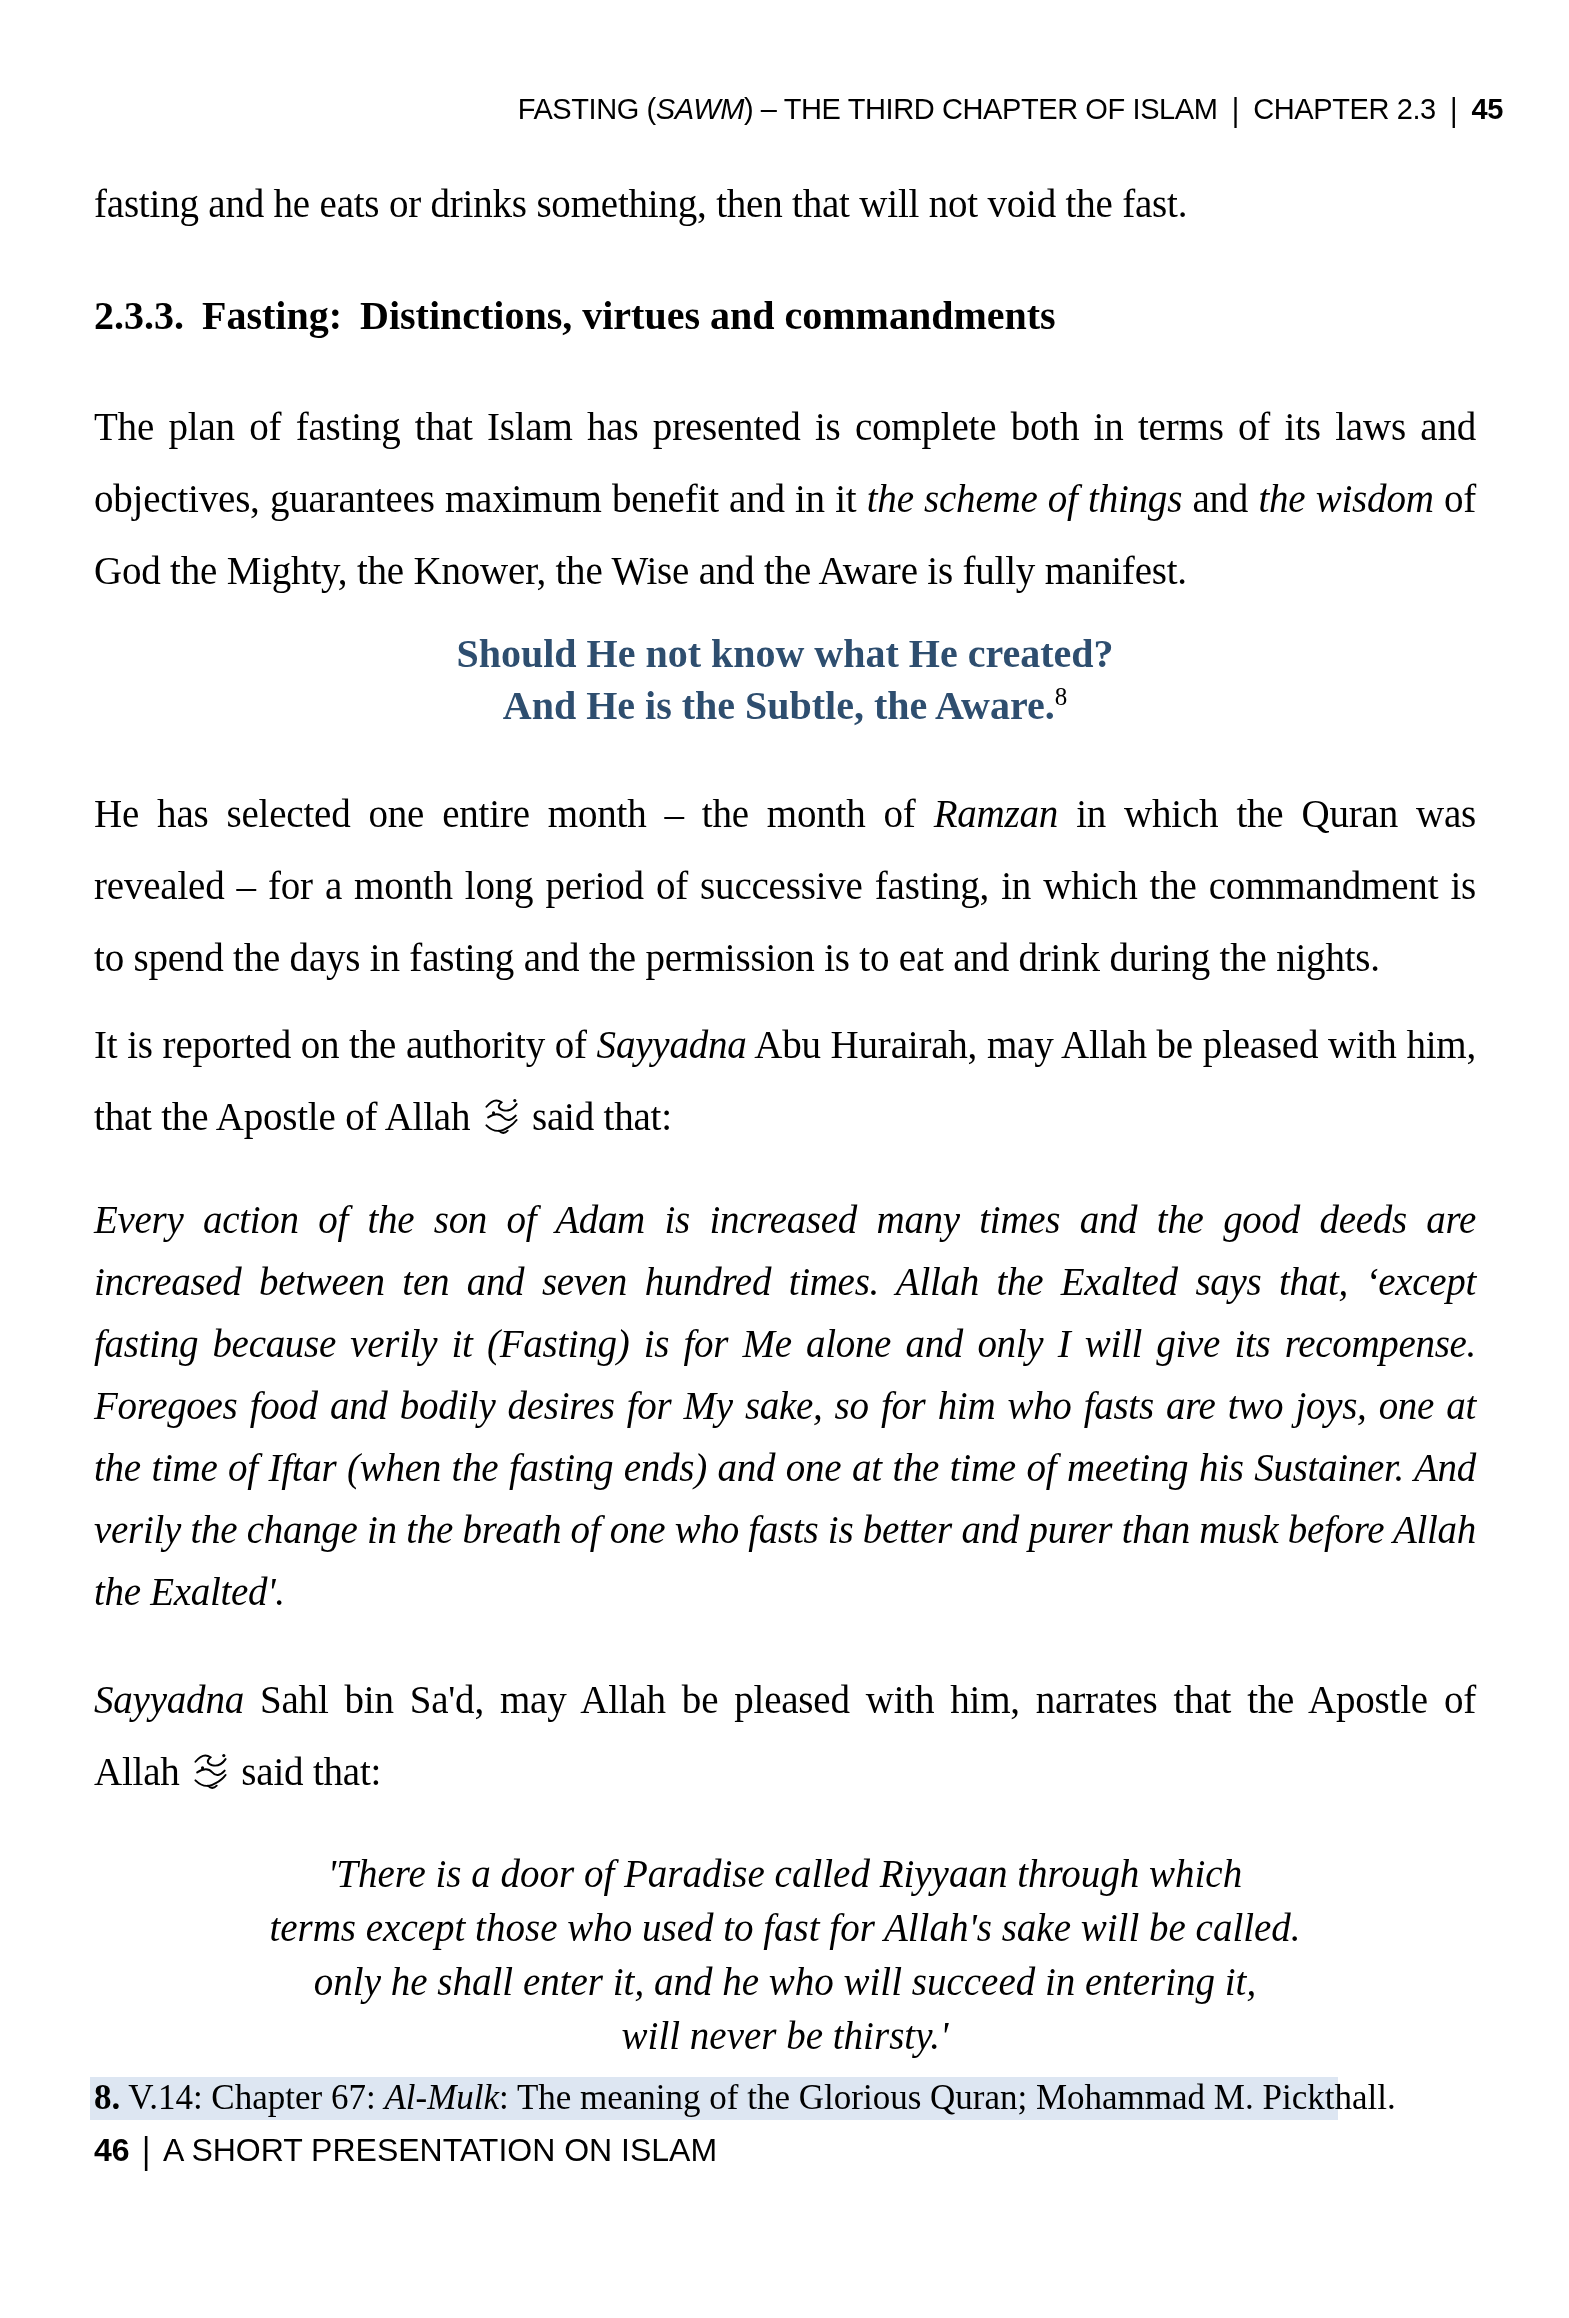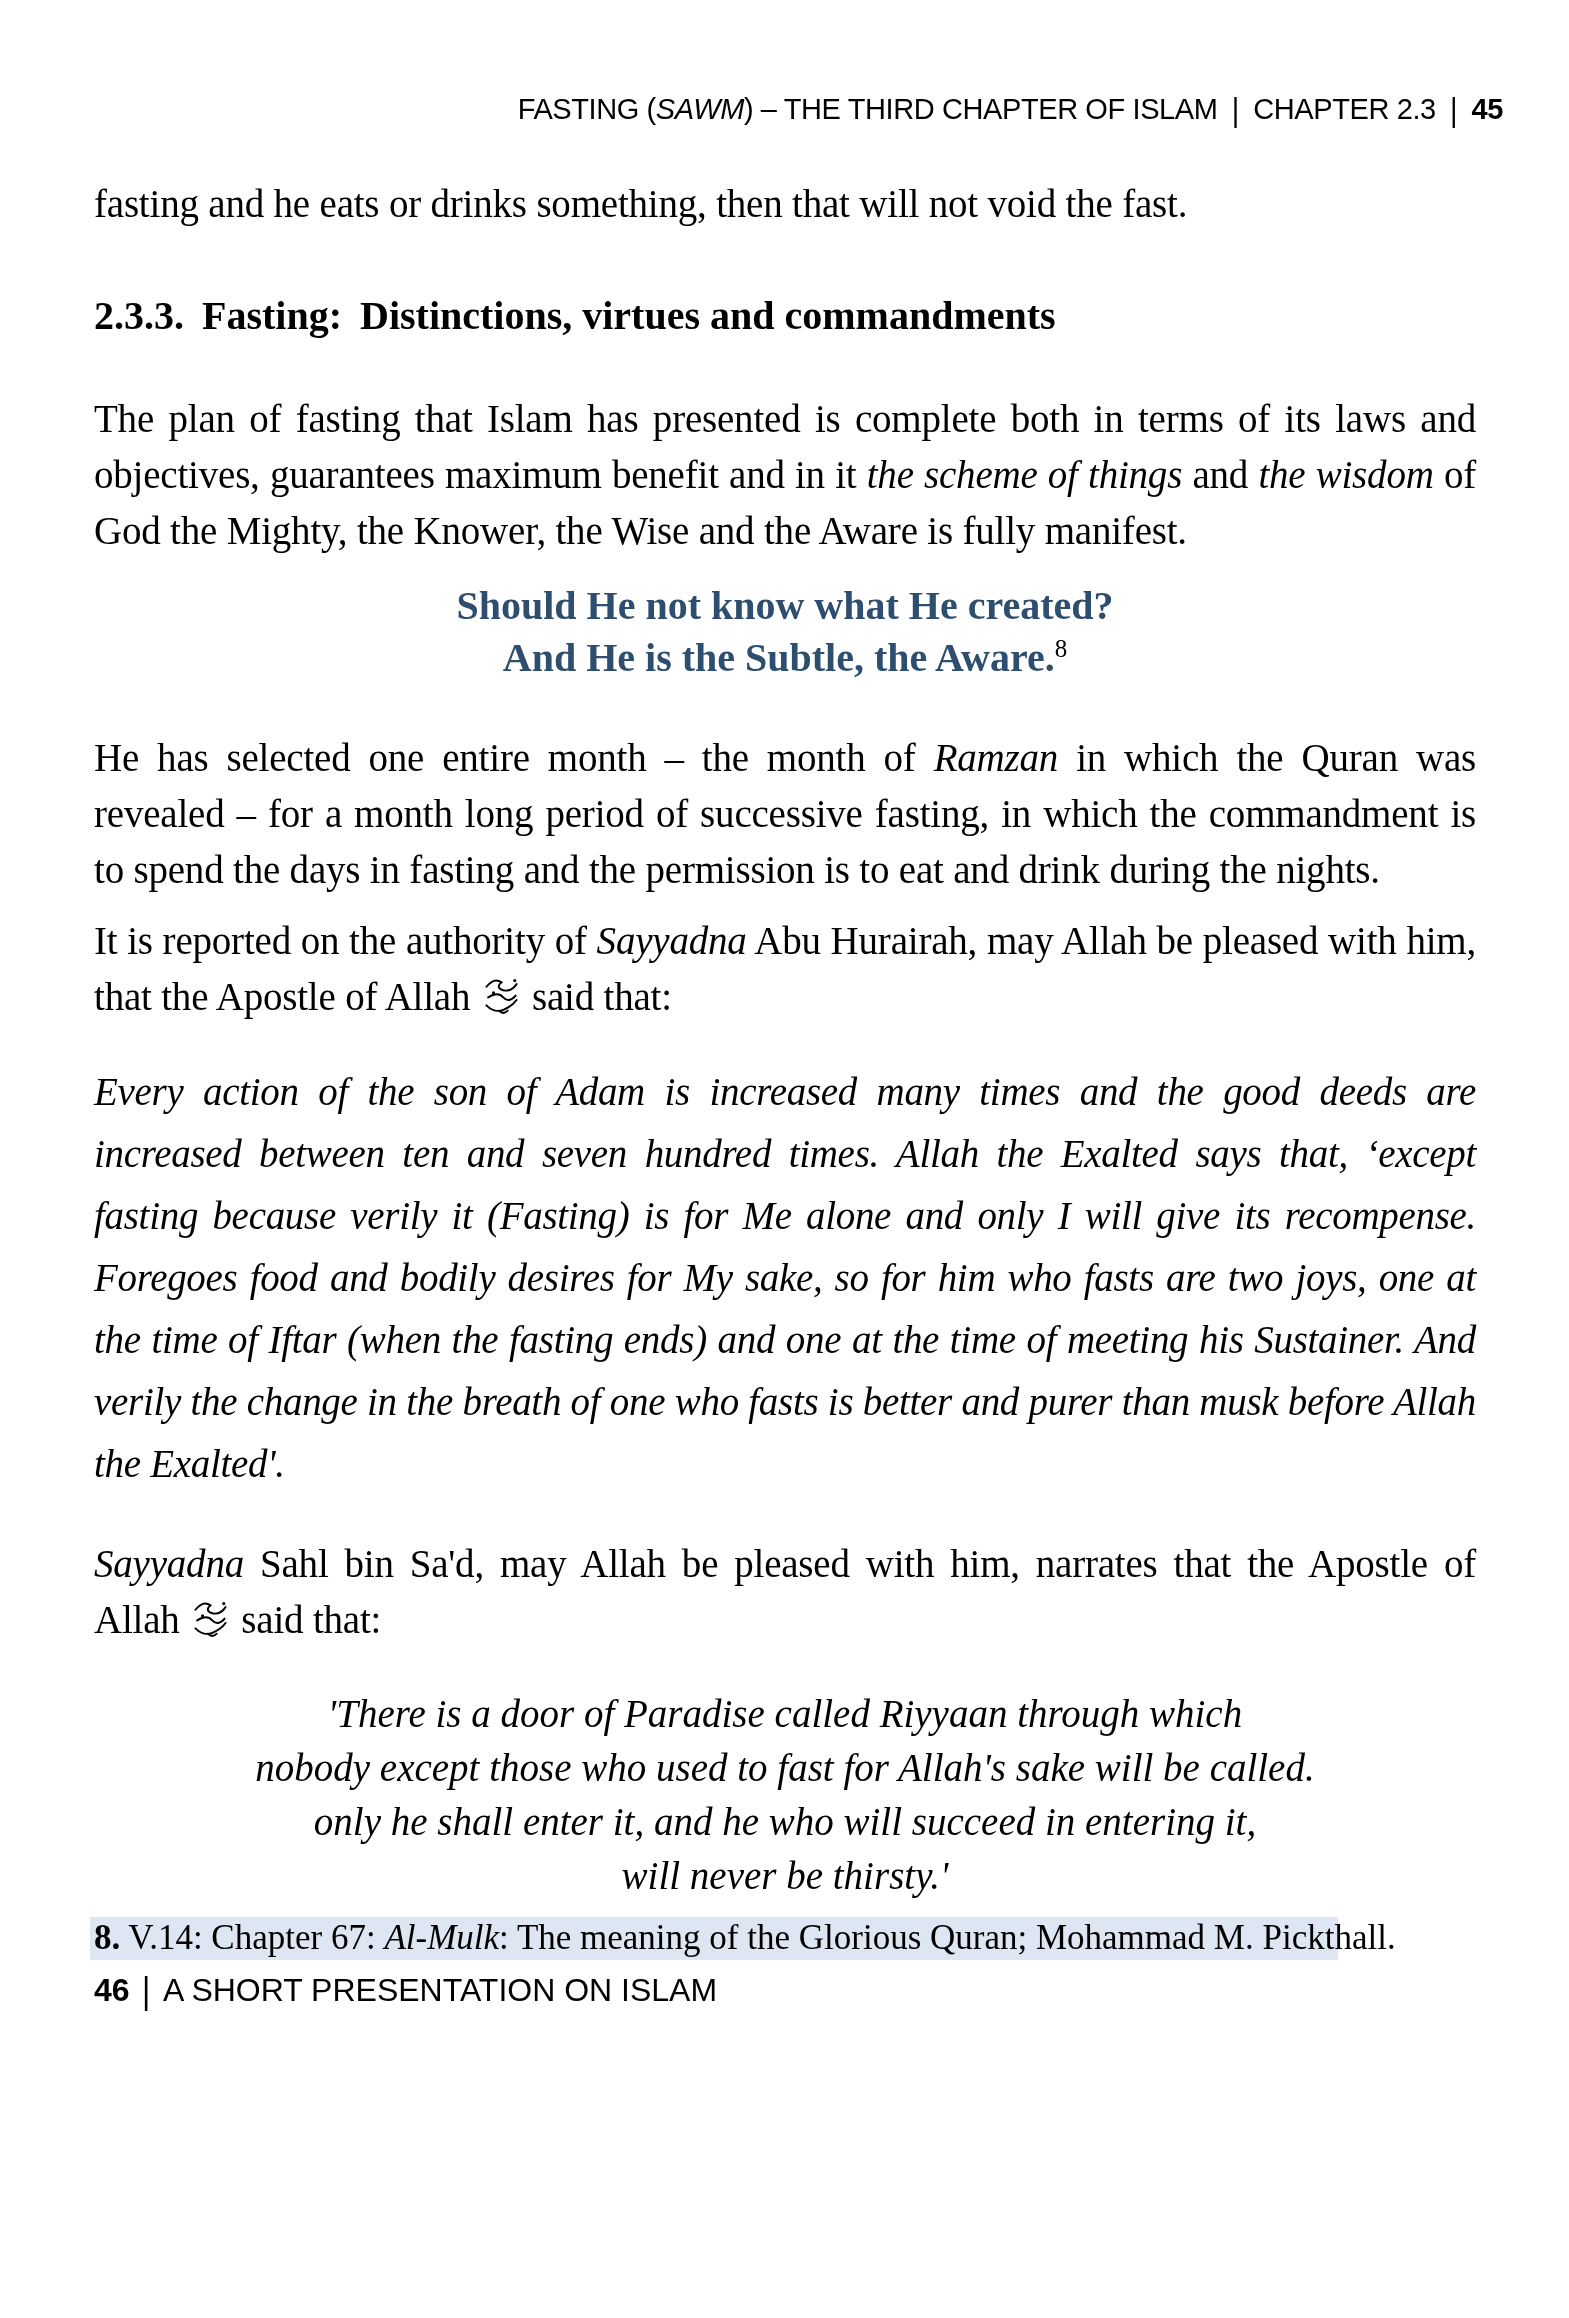--- a/index.html
+++ b/index.html
@@ -35,21 +35,21 @@
   }
   .section-heading{
     margin-top:62px;
     font-size:40px;line-height:50px;
     font-weight:700;
     white-space:nowrap;
   }
   .section-heading .sec-num{margin-right:18px;}
   .section-heading .lead{margin-right:18px;}
   .para{
-    font-size:39px;line-height:56px;
+    font-size:39px;line-height:72px;
     text-align:justify;
     letter-spacing:-0.2px;
   }
   .para-plan{margin-top:50px;}
   .quran-quote{
     margin-top:21.4px;
     text-align:center;
     font-weight:700;
     font-size:40px;line-height:52px;
     color:#2e4e6f;
@@ -145,21 +145,21 @@
             <path d="M7 26 q11 -7 17 0 q6 7 14 -2"></path>
             <path d="M5 35 q9 9 19 5 q10 -4 15 -11"></path>
             <path d="M19 41 q5 5 10 0"></path>
           </g>
           <circle cx="37" cy="7" r="1.8"></circle>
           <circle cx="13" cy="21" r="1.8"></circle>
         </svg><span class="sr">ﷺ</span></span><span> said that:</span></div>
 
   <div class="riyyaan-quote">
     <div>'There is a door of Paradise called Riyyaan through which</div>
-    <div>nobody except those who used to fast for Allah's sake will be called.</div>
+    <div>terms except those who used to fast for Allah's sake will be called.</div>
     <div>only he shall enter it, and he who will succeed in entering it,</div>
     <div>will never be thirsty.'</div>
   </div>
 
   <div class="footnote-bar"><span class="fn-num">8.</span><span> V.14: Chapter 67: </span><i>Al-Mulk</i><span>: The meaning of the Glorious Quran; Mohammad M. Pickthall.</span></div>
 
   <div class="page-footer"><span class="pgnum">46</span><span class="sep">|</span><span>A SHORT PRESENTATION ON ISLAM</span></div>
 
 </div>
 

